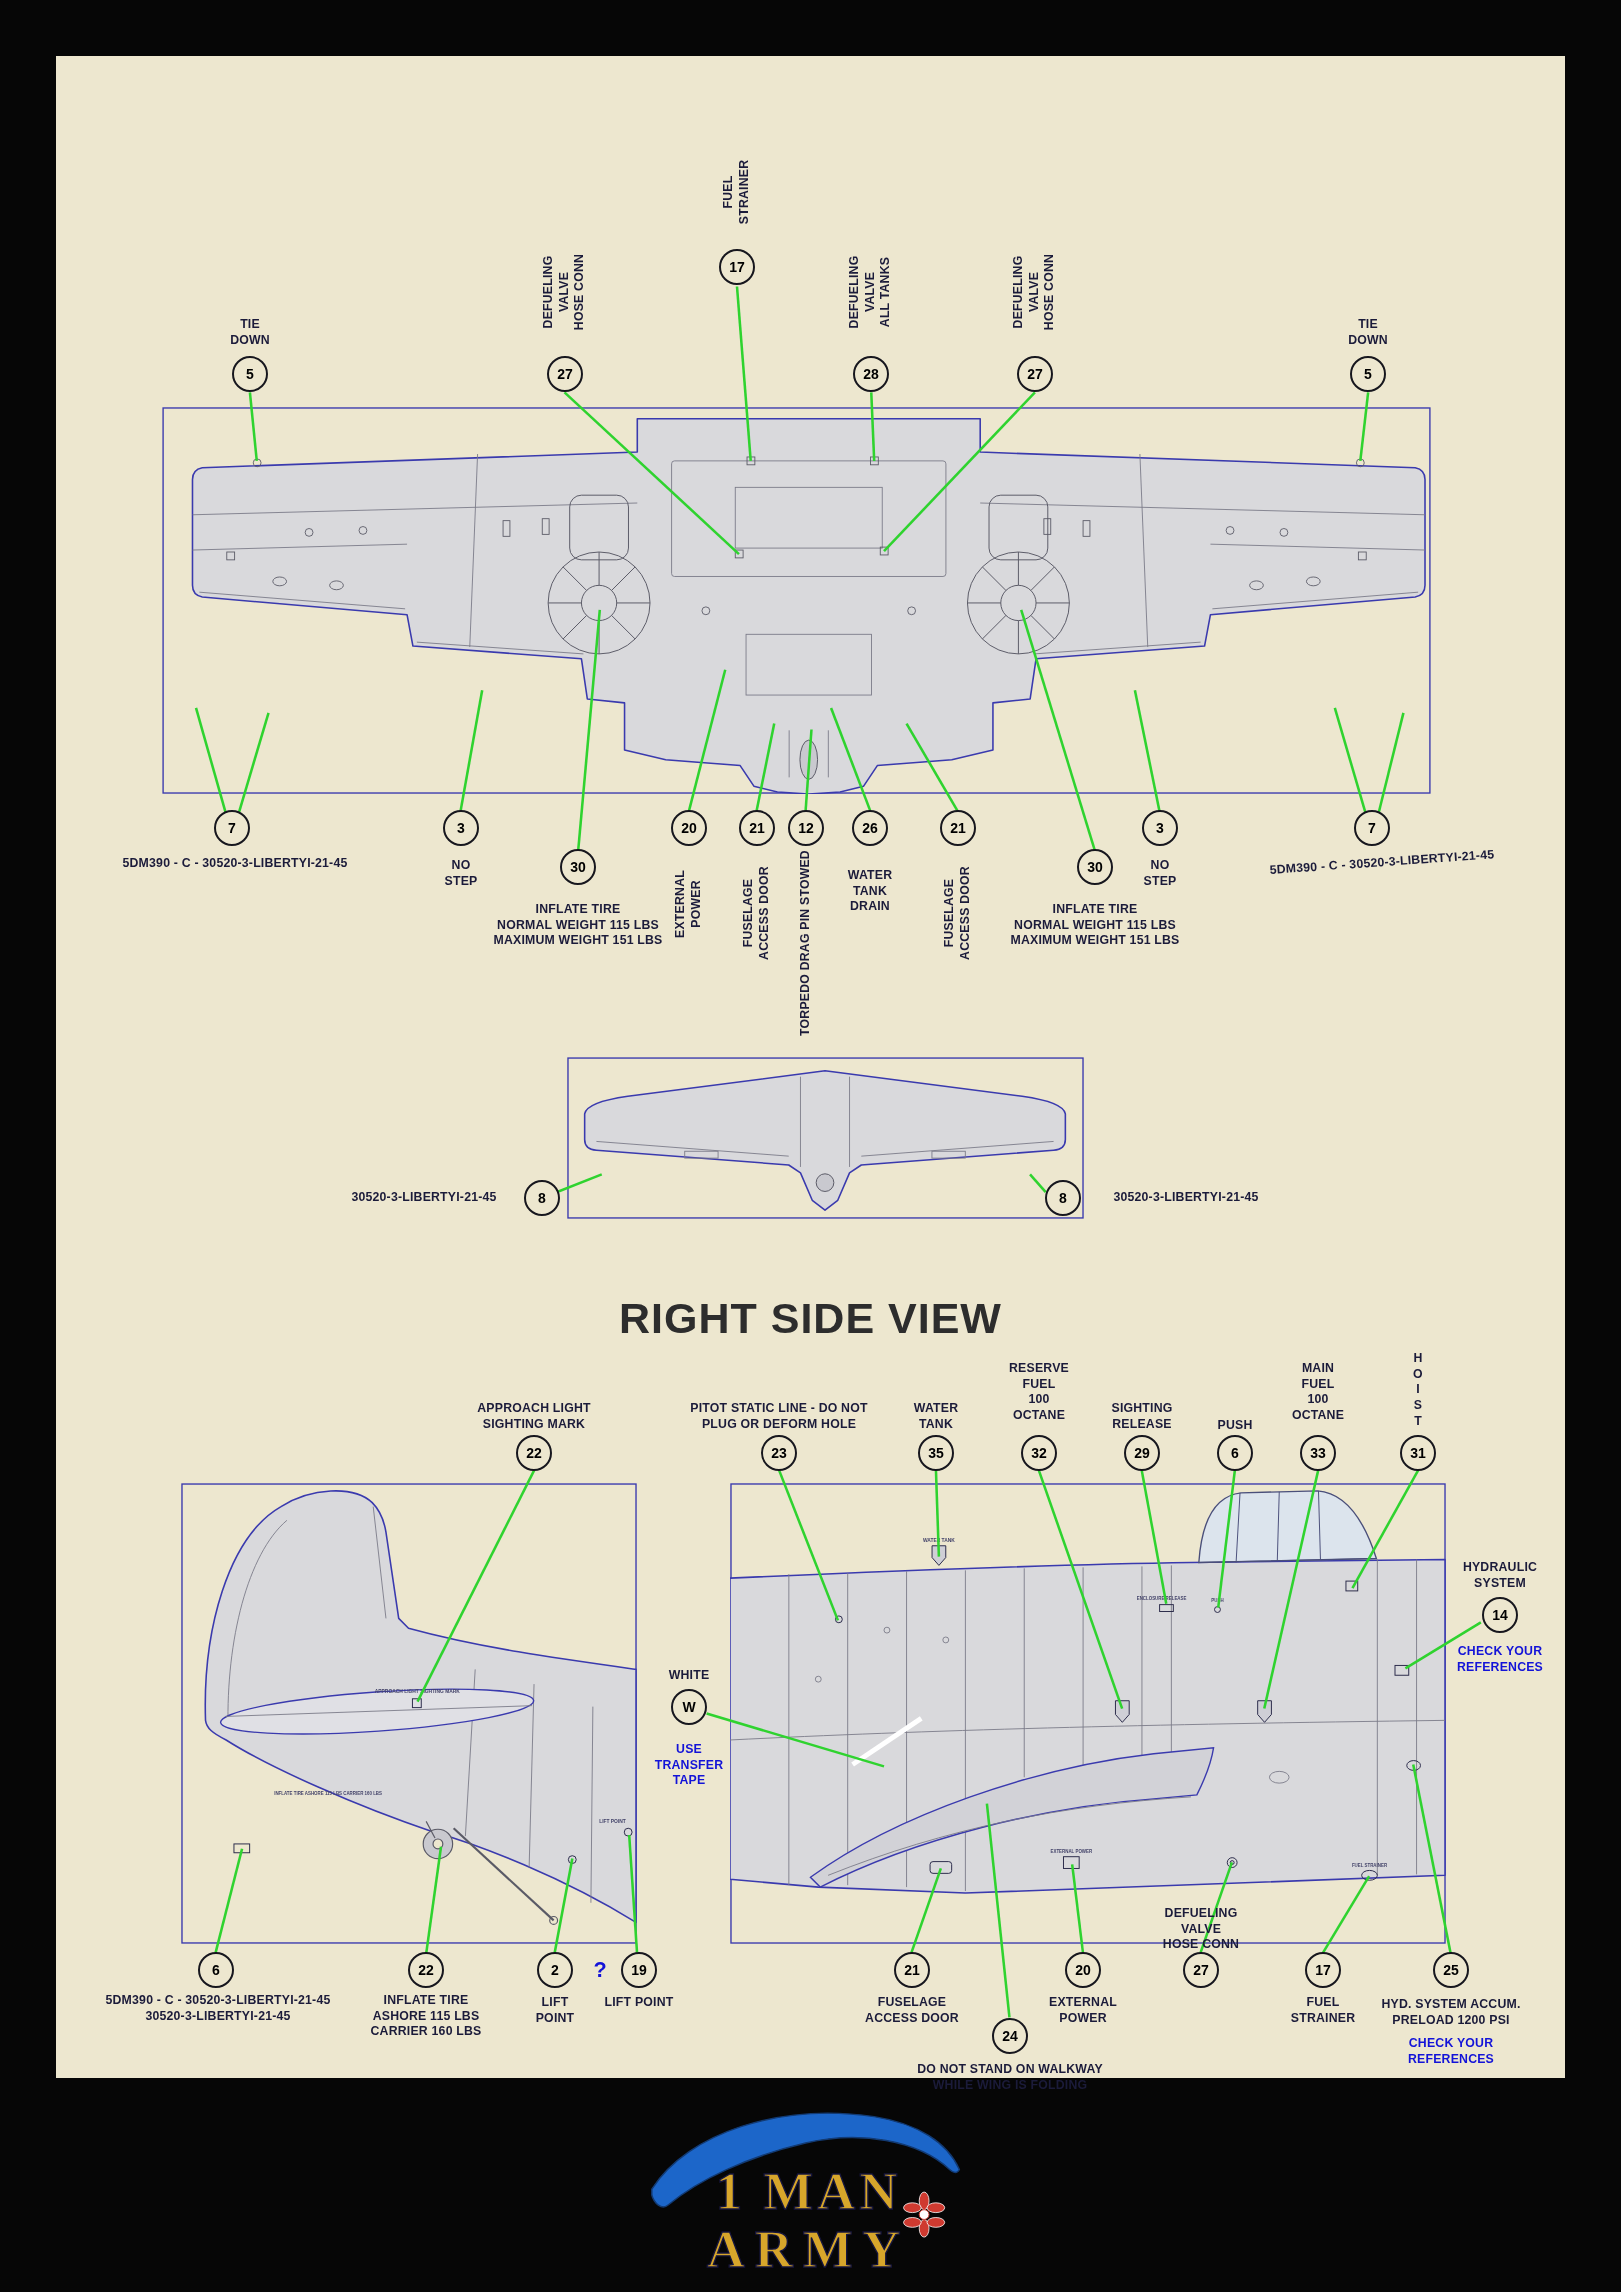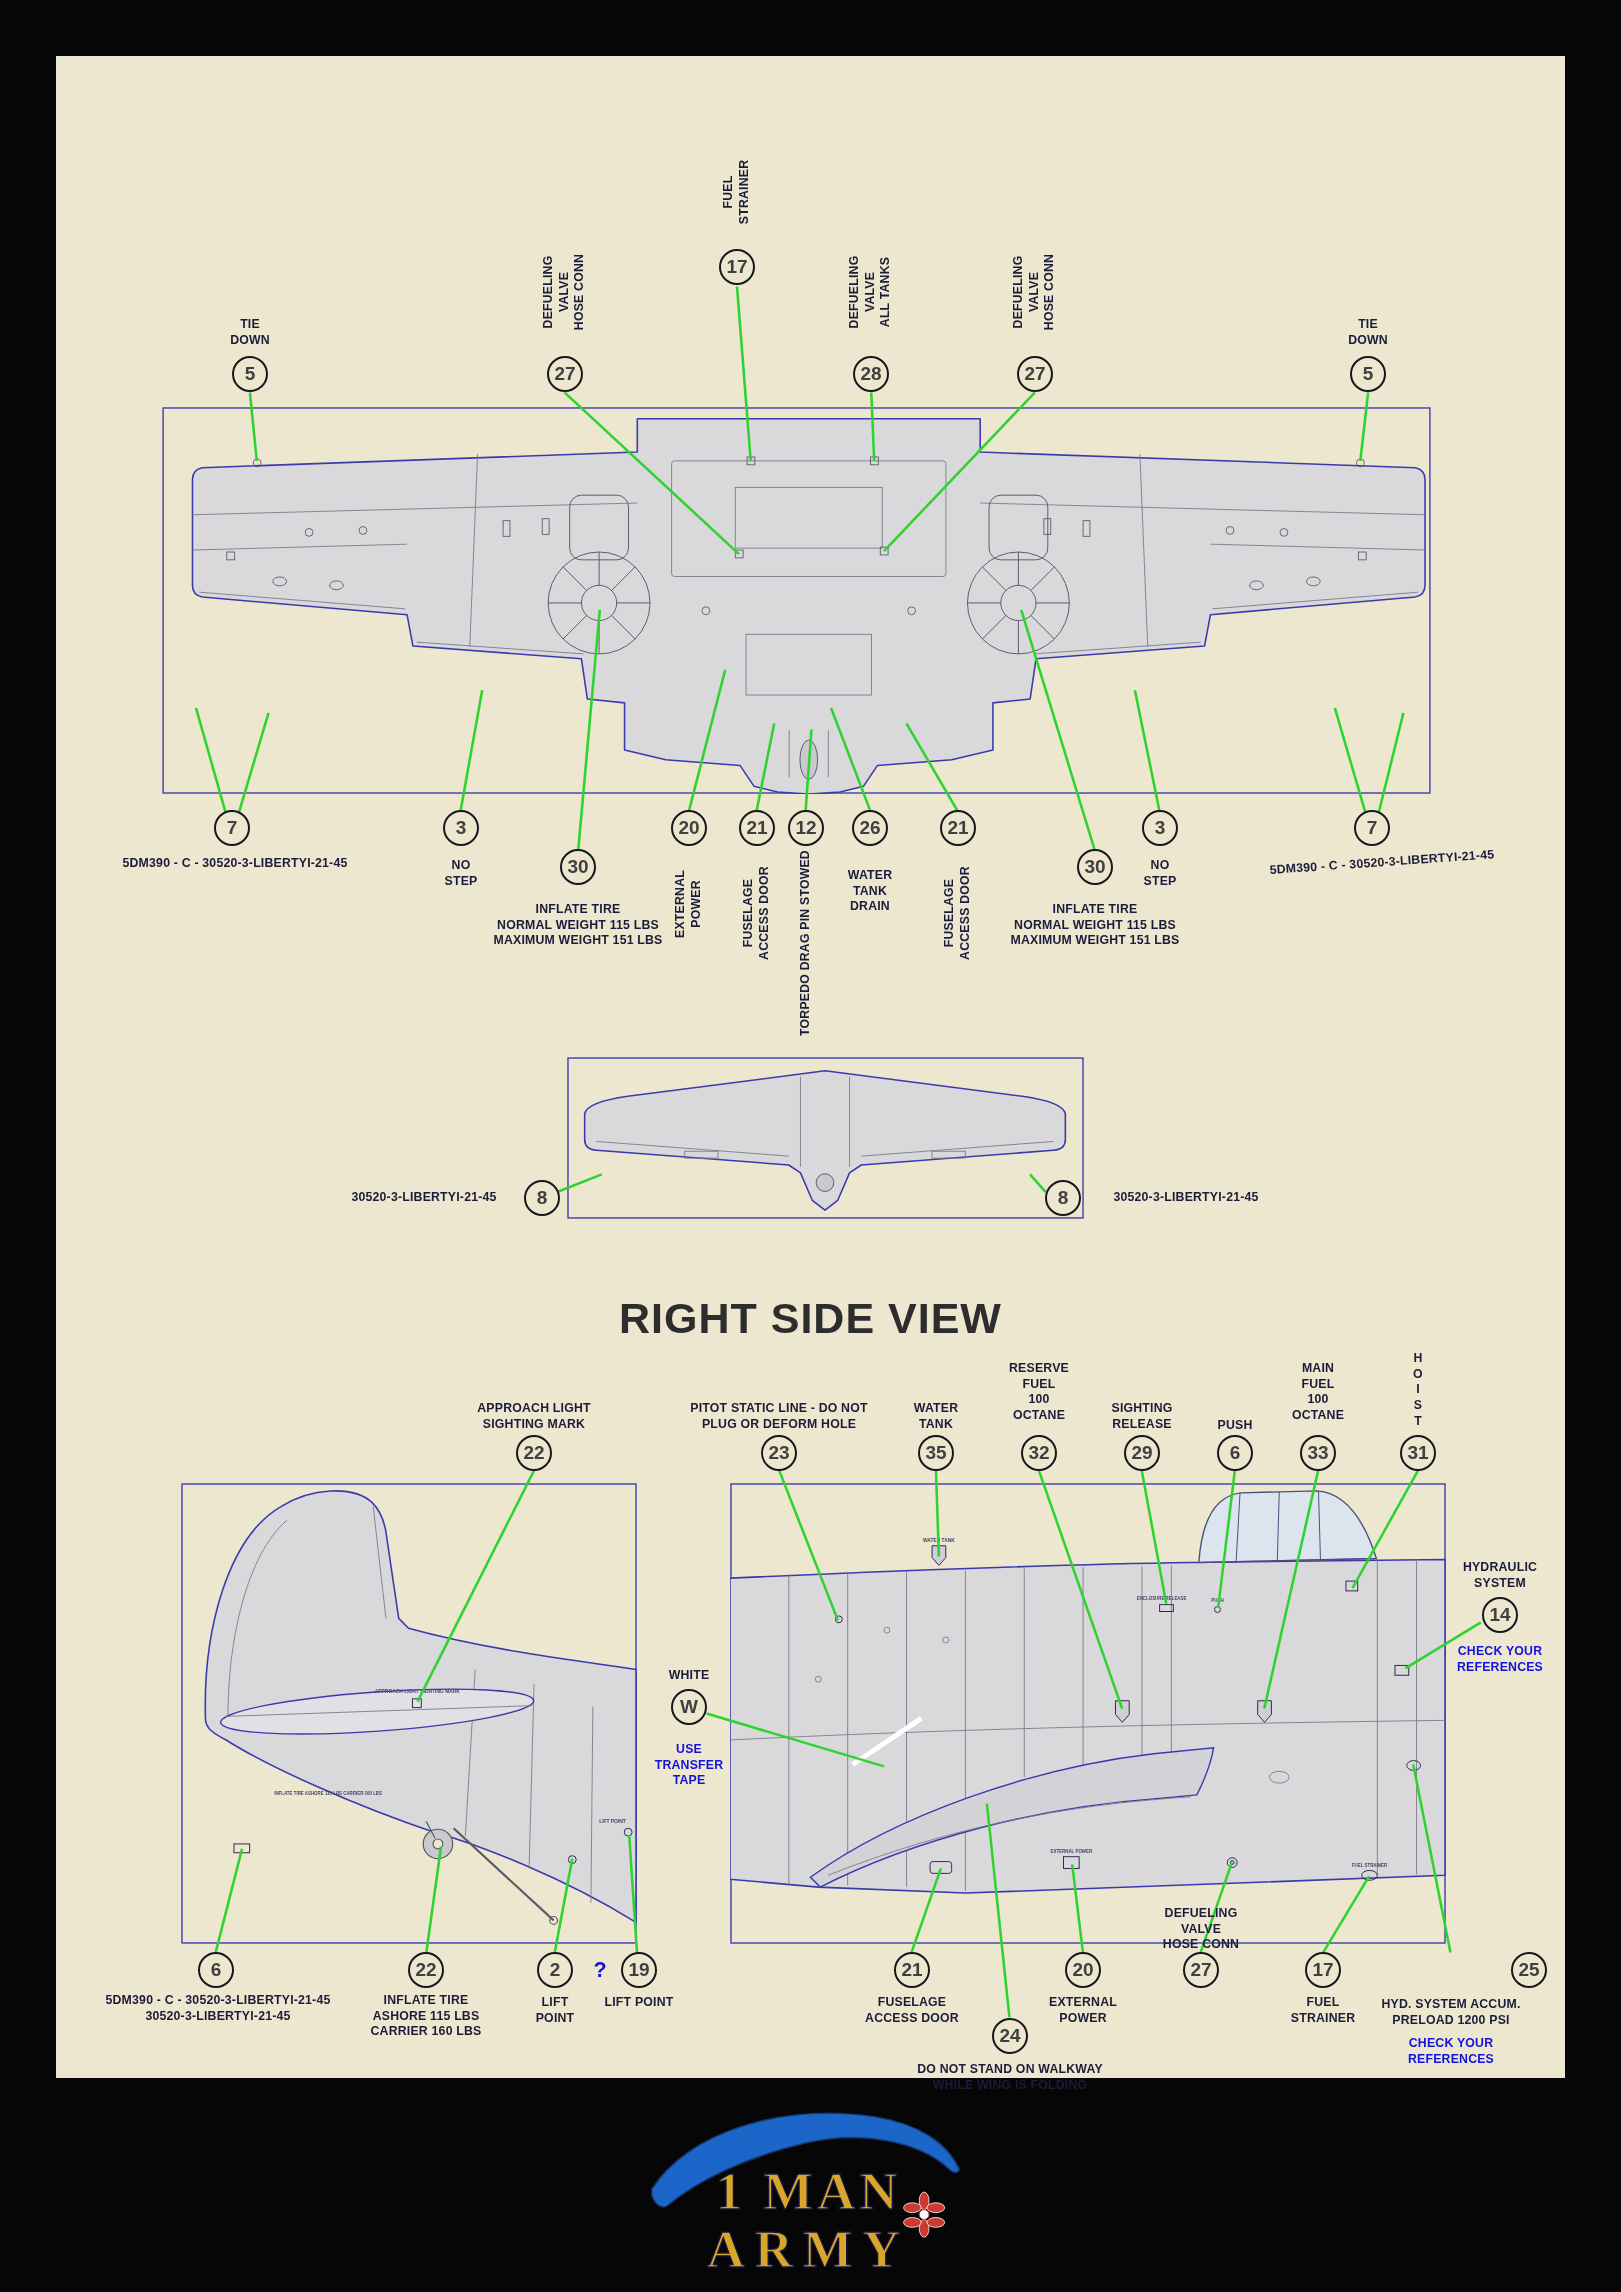--- a/index.html
+++ b/index.html
@@ -5,21 +5,21 @@
   * { margin:0; padding:0; box-sizing:border-box; }
   html,body { background:#060606; }
   #page { position:relative; width:1621px; height:2293px; background:#060606;
           font-family:"Liberation Sans",sans-serif; overflow:hidden; }
   #panel { position:absolute; left:56px; top:56px; width:1509px; height:2022px; background:#ede7cf; }
   .title { position:absolute; left:0; width:1621px; text-align:center; font-weight:bold;
            font-size:43px; letter-spacing:1px; color:#2d2d2d; z-index:4; }
   .circ { position:absolute; width:36px; height:36px; margin-left:-18px; margin-top:-18px;
           border:2.9px solid #17171e; border-radius:50%; background:#ede7cf;
           display:flex; align-items:center; justify-content:center;
-          font-weight:bold; font-size:19px; color:#404040; z-index:6; }
+          font-weight:bold; font-size:14px; color:#000000; z-index:6; }
   .lbl { position:absolute; transform:translate(-50%,-50%); text-align:center;
          font-weight:bold; font-size:12.3px; line-height:1.28; color:#1b1b3a;
          white-space:pre-line; z-index:5; letter-spacing:0.2px; }
   .lbl.v { transform:translate(-50%,-50%) rotate(-90deg); white-space:pre; }
   .lbl.blue { color:#1313d8; }
   .lbl.tilt { transform:translate(-50%,-50%) rotate(-4deg); }
   .qmark { position:absolute; transform:translate(-50%,-50%); font-weight:bold;
            font-size:21.6px; color:#1313d8; z-index:6; }
   svg.draw { position:absolute; z-index:1; }
   #leaders { position:absolute; left:0; top:0; z-index:3; pointer-events:none; }
@@ -395,21 +395,21 @@
 
   <div class="circ" style="left:1201px;top:1970px">27</div>
   <div class="lbl" style="left:1201px;top:1930px">DEFUELING
 VALVE
 HOSE CONN</div>
 
   <div class="circ" style="left:1323px;top:1970px">17</div>
   <div class="lbl" style="left:1323px;top:2011px">FUEL
 STRAINER</div>
 
-  <div class="circ" style="left:1529px;top:1970px">25</div>
+  <div class="circ" style="left:1451px;top:1970px">25</div>
   <div class="lbl" style="left:1451px;top:2013px">HYD. SYSTEM ACCUM.
 PRELOAD 1200 PSI</div>
   <div class="lbl blue" style="left:1451px;top:2052px">CHECK YOUR
 REFERENCES</div>
 
   <svg class="draw" style="left:634px;top:2099px;z-index:2" width="353" height="191" viewBox="0 0 360 195">
     <path d="M18,92 C55,34 150,4 245,18 C290,25 320,45 332,72 C330,76 326,76 322,72 C290,42 230,32 175,45
              C115,59 65,83 35,108 C28,114 20,106 18,98 Z" fill="#1c66c9" stroke="#123a73" stroke-width="1.5"></path>
     <g>
       <g fill="#cf3a30" stroke="#ffffff" stroke-width="0.8">

